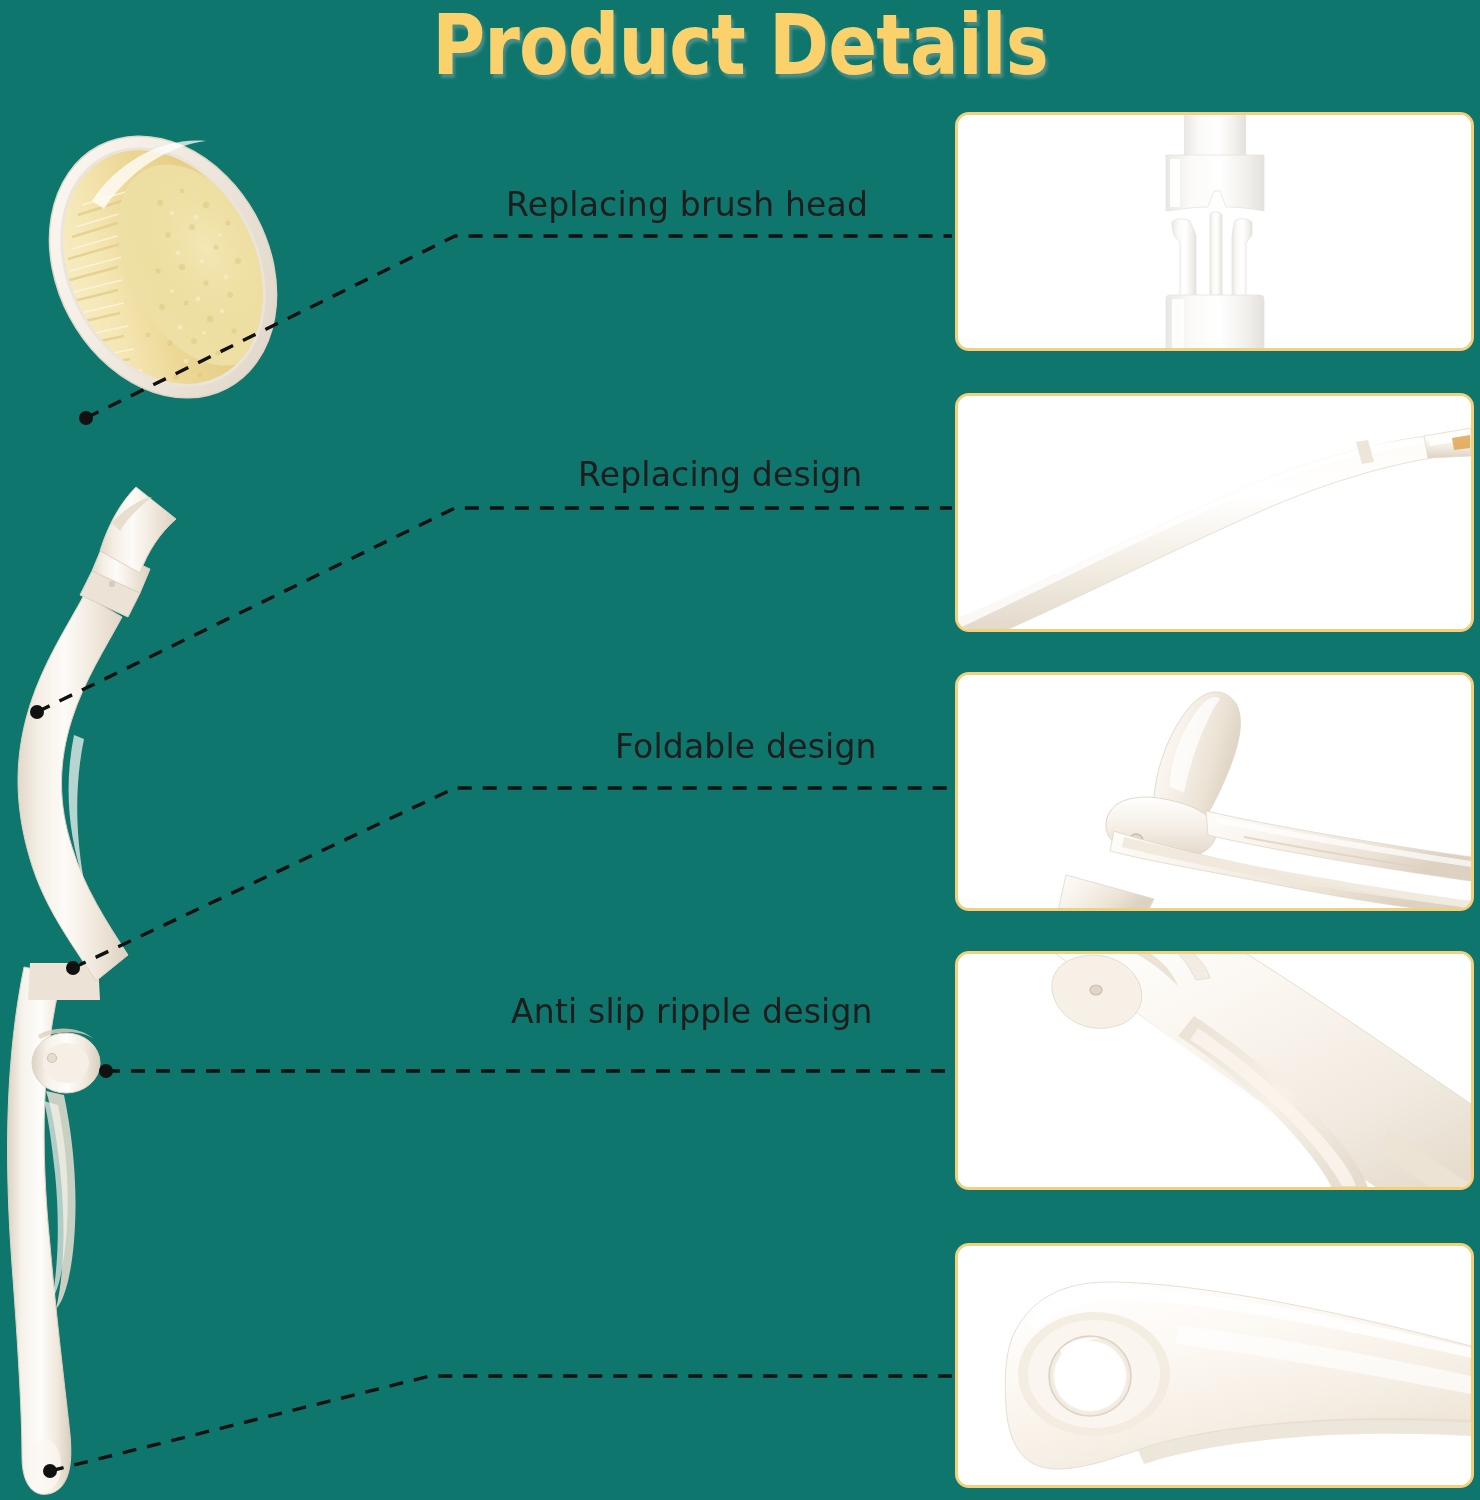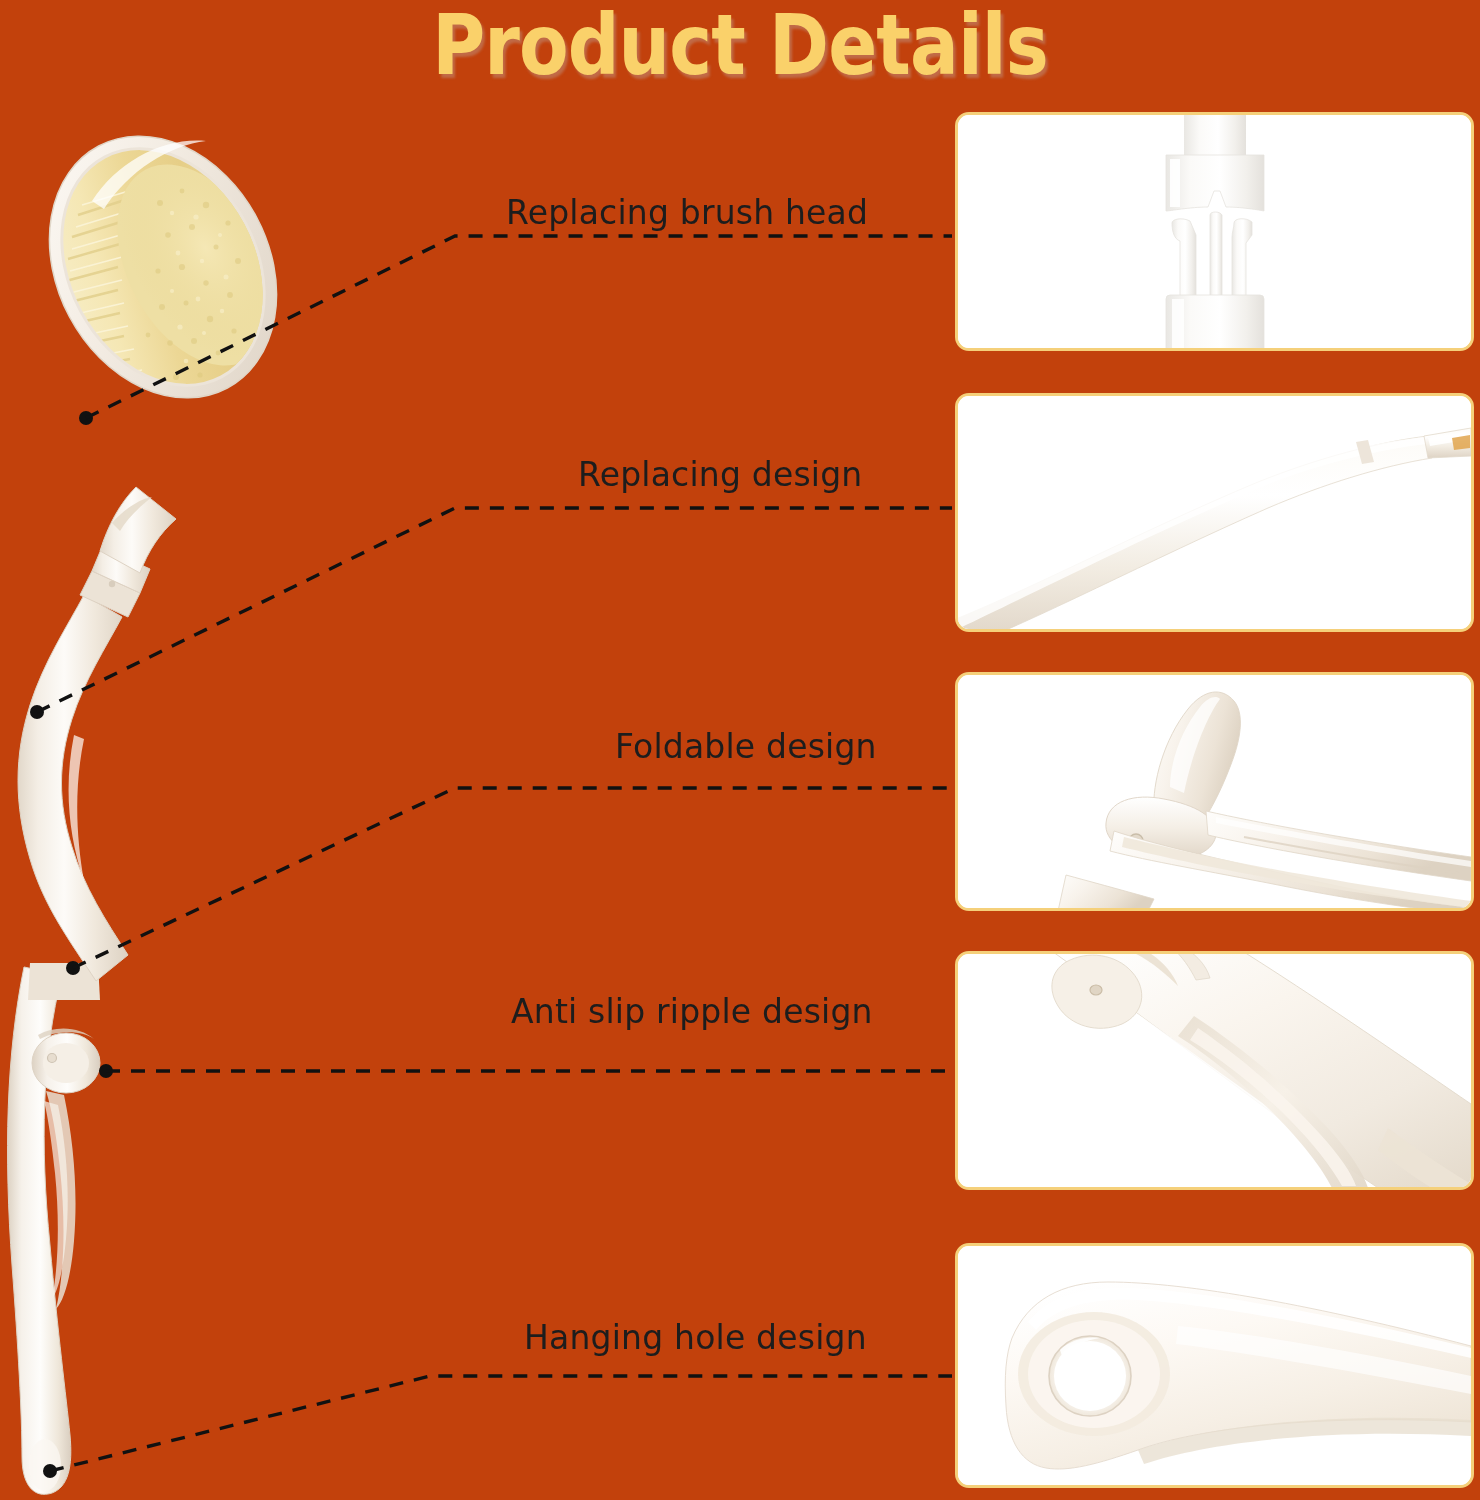--- a/index.html
+++ b/index.html
@@ -2,21 +2,21 @@
 <html><head>
 <meta charset="utf-8">
 <style>
   * { box-sizing: border-box; margin: 0; padding: 0; }
   html, body {
     width: 1480px; height: 1500px;
     background: #ffffff;
     font-family: "DejaVu Sans", "Liberation Sans", sans-serif;
     overflow: hidden;
   }
-  #stage { position: relative; width: 1480px; height: 1500px; background: #c2410c; }
+  #stage { position: relative; width: 1480px; height: 1500px; background: #0f766e; }
 
   
   .title {
     position: absolute;
     left: 0; top: -4px;
     width: 1480px;
     text-align: center;
     font-family: "DejaVu Sans", "Liberation Sans", sans-serif;
     font-weight: 700;
     font-size: 84px;
@@ -241,29 +241,28 @@
       <path d="M 37 712 L 455 508 L 952 508"></path>
 
       <path d="M 73 968 L 455 788 L 952 788"></path>
 
       <path d="M 106 1071 L 952 1071"></path>
 
       <path d="M 50 1471 L 430 1376 L 952 1376"></path>
     </g>
   </svg>
 
-  <div class="callout-label" style="left:506px; top:185px;margin-top:8px;">Replacing brush head</div>
+  <div class="callout-label" style="left:506px; top:185px;">Replacing brush head</div>
 
   <div class="callout-label" style="left:578px; top:455px;">Replacing design</div>
 
   <div class="callout-label" style="left:615px; top:727px;">Foldable design</div>
 
   <div class="callout-label" style="left:511px; top:992px;">Anti slip ripple design</div>
 
-  <div class="callout-label" style="left:524px; top:1318px;">Hanging hole design</div>
 
   <div class="panel" style="left:955px; top:112px; width:519px; height:239px;">
     <div class="panel-inner">
       <svg width="513" height="233" viewBox="0 0 513 233" xmlns="http://www.w3.org/2000/svg">
         <defs>
           <linearGradient id="wp1" x1="0" y1="0" x2="1" y2="0">
             <stop offset="0%" stop-color="#e9e7e3"></stop>
             <stop offset="25%" stop-color="#fbfaf8"></stop>
             <stop offset="55%" stop-color="#ffffff"></stop>
             <stop offset="82%" stop-color="#f2f0ec"></stop>

